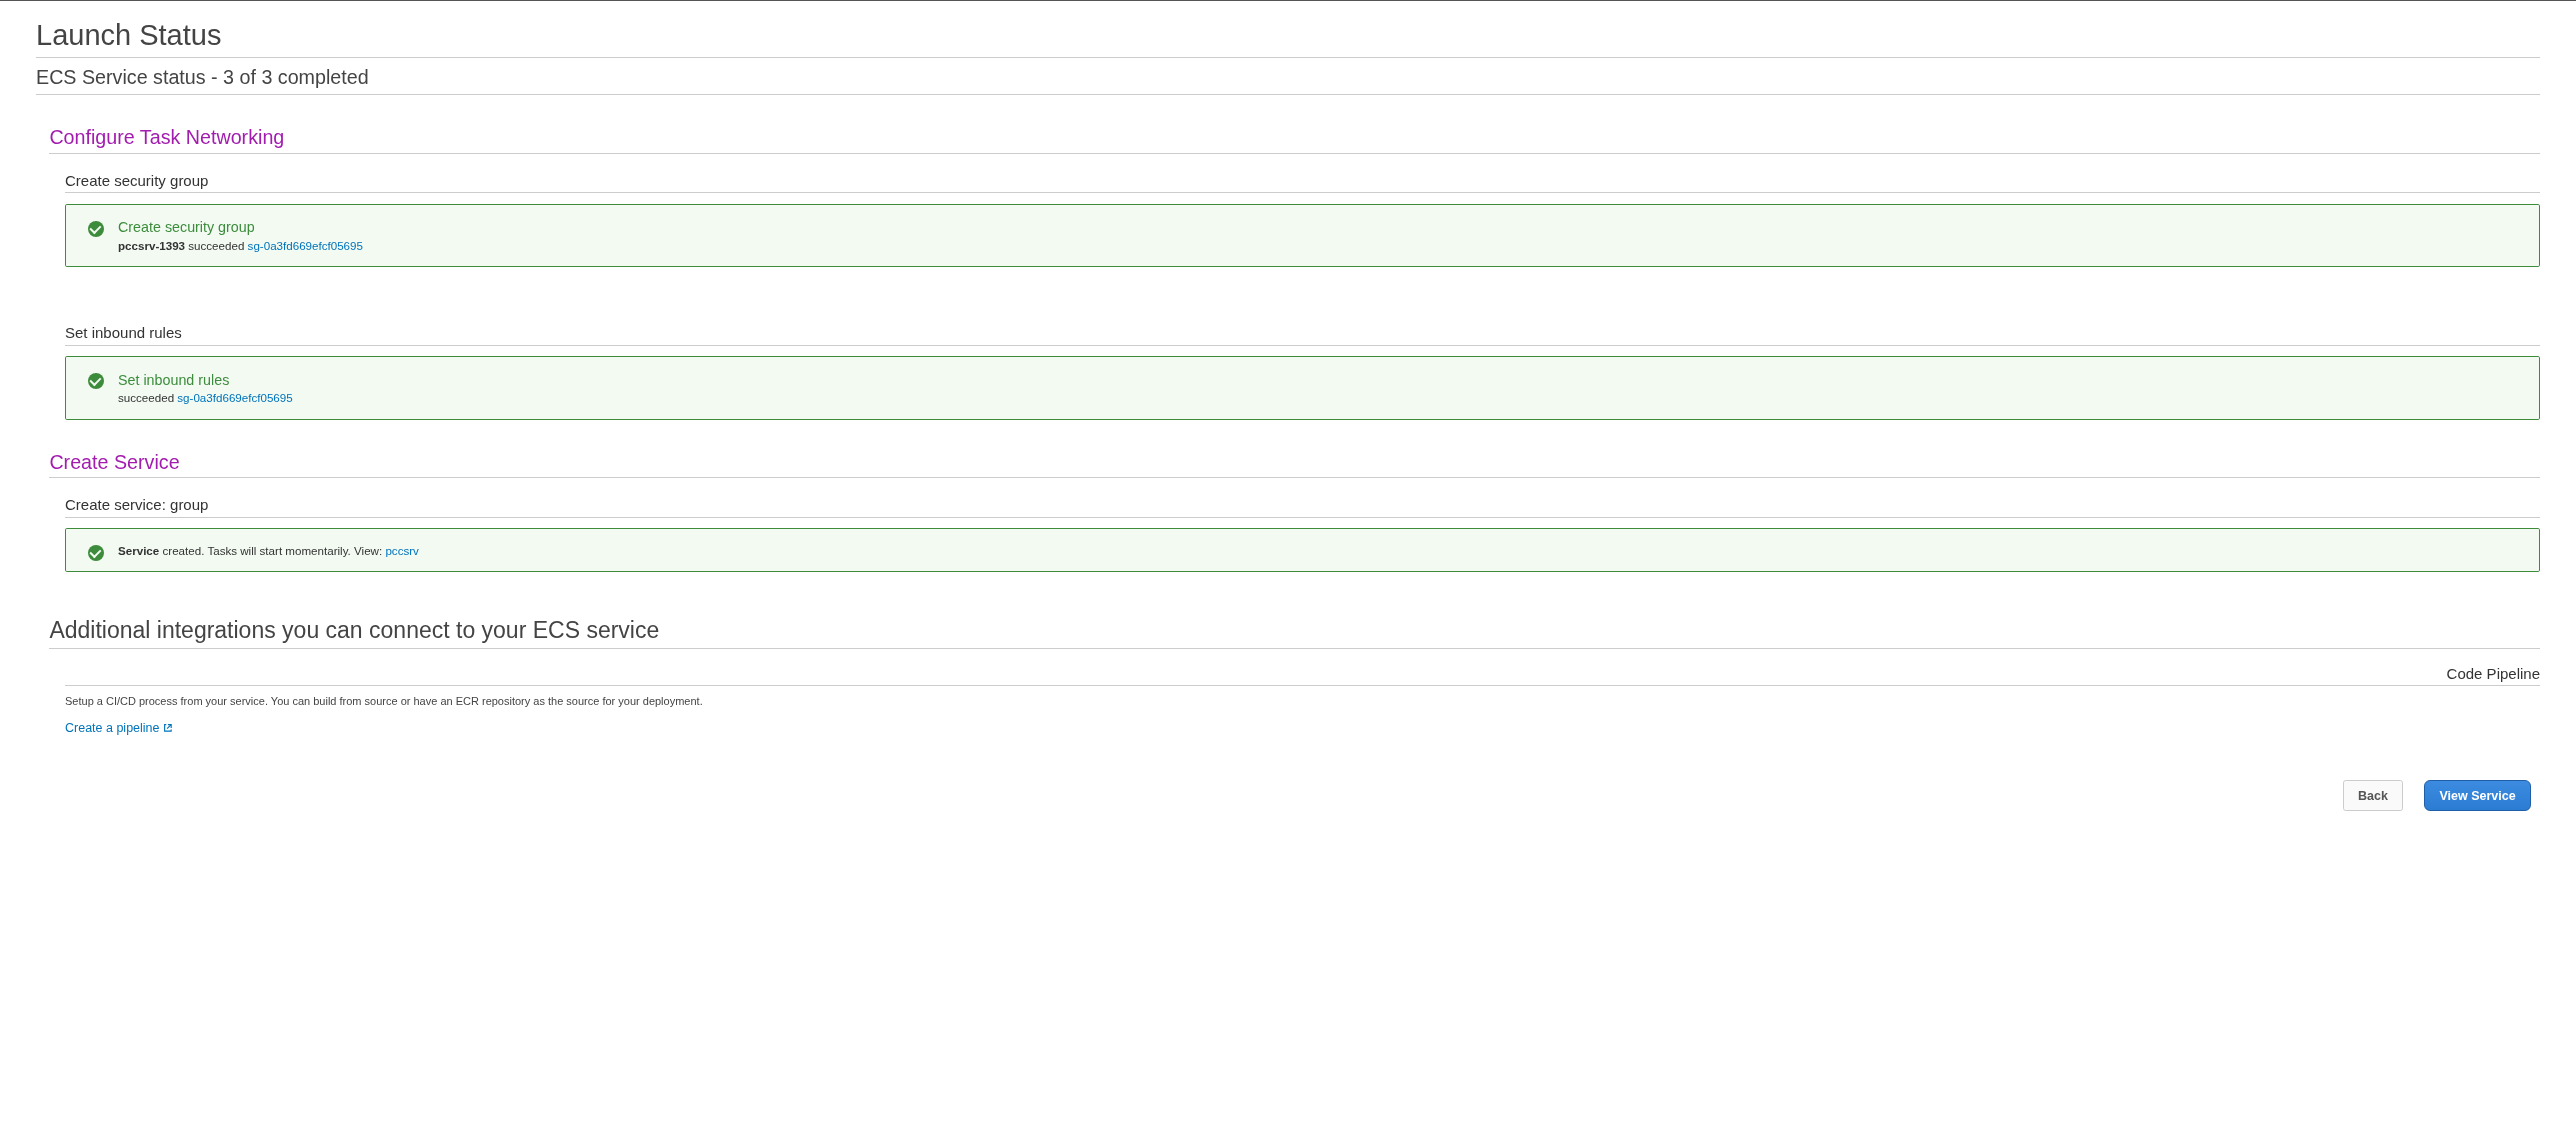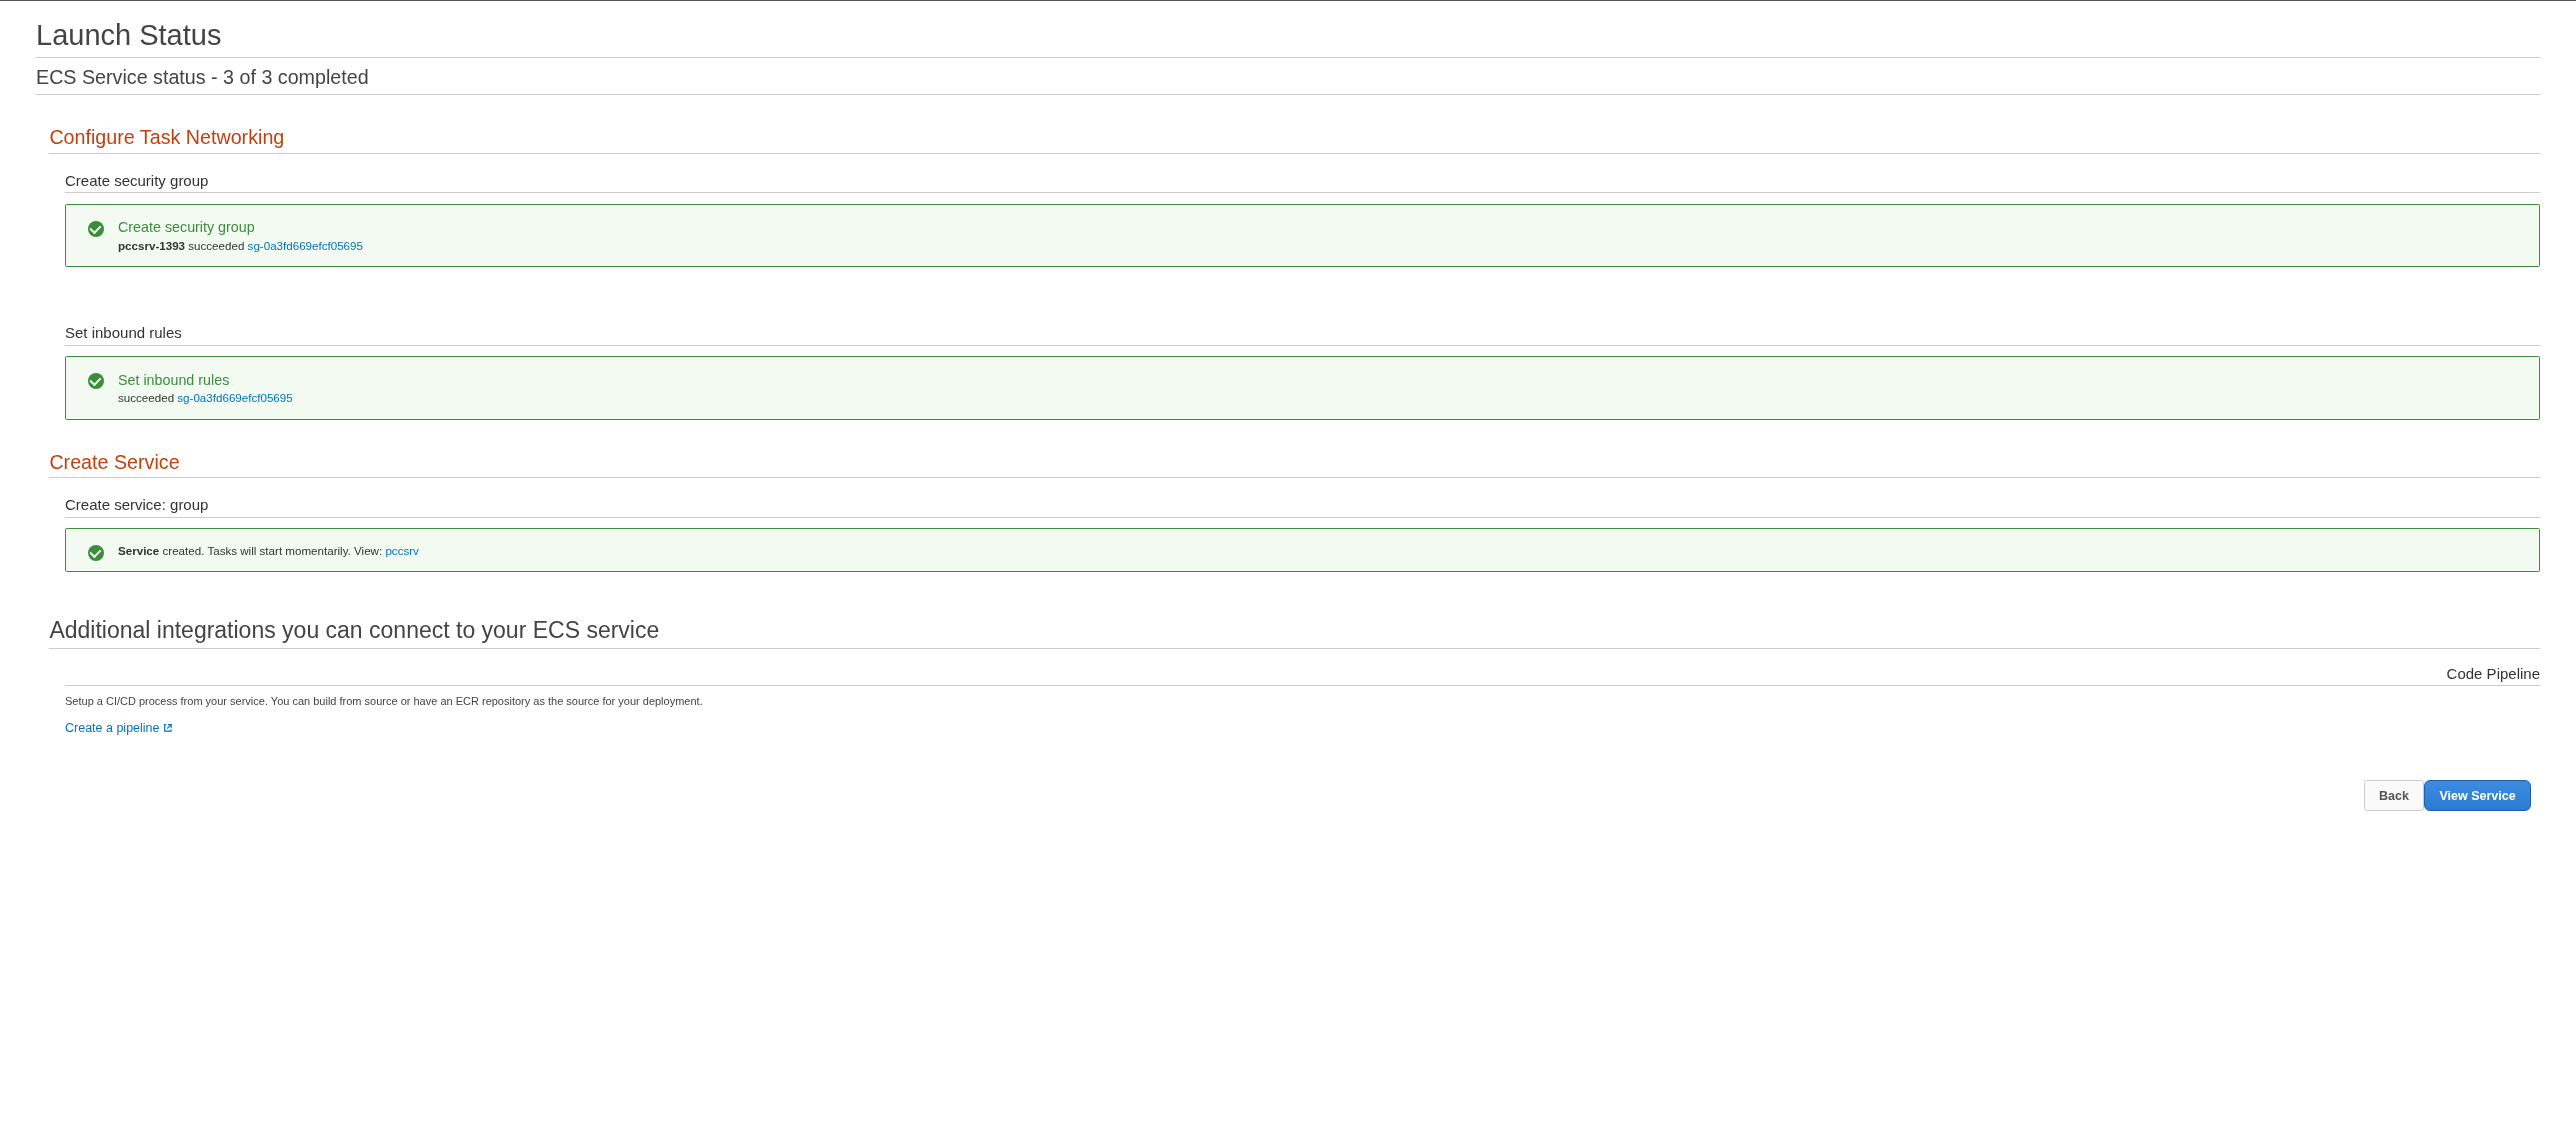--- a/index.html
+++ b/index.html
@@ -21,21 +21,21 @@
     font-size: 19.7px;
     font-weight: 400;
     color: #444;
     padding: 7.2px 0 5.4px 0;
     border-bottom: 0.9px solid #ccc;
     margin-bottom: 15px;
   }
   .section-heading {
     font-size: 19.7px;
     font-weight: 400;
-    color: #c2410c;
+    color: #a21caf;
     padding-bottom: 3.6px;
     border-bottom: 0.9px solid #ccc;
     margin: 31px 0 18px 13.4px;
   }
   .section-heading.level0 { margin-left: 13.4px; }
   .sub-heading {
     font-size: 15px;
     font-weight: 400;
     color: #333;
     padding-bottom: 3.6px;
@@ -119,21 +119,21 @@
     display: inline-block;
     margin-left: 3.6px;
     color: #0073bb;
     font-size: 10.7px;
     vertical-align: middle;
   }
 
   .button-row {
     display: flex;
     justify-content: flex-end;
-    gap: 0;
+    gap: 21px;
     margin-top: 45px;
     margin-right: 9px;
   }
   .btn {
     font-size: 12.5px;
     font-weight: 700;
     padding: 7.2px 14.3px;
     border-radius: 2.7px;
     cursor: pointer;
     border: 0.9px solid;

